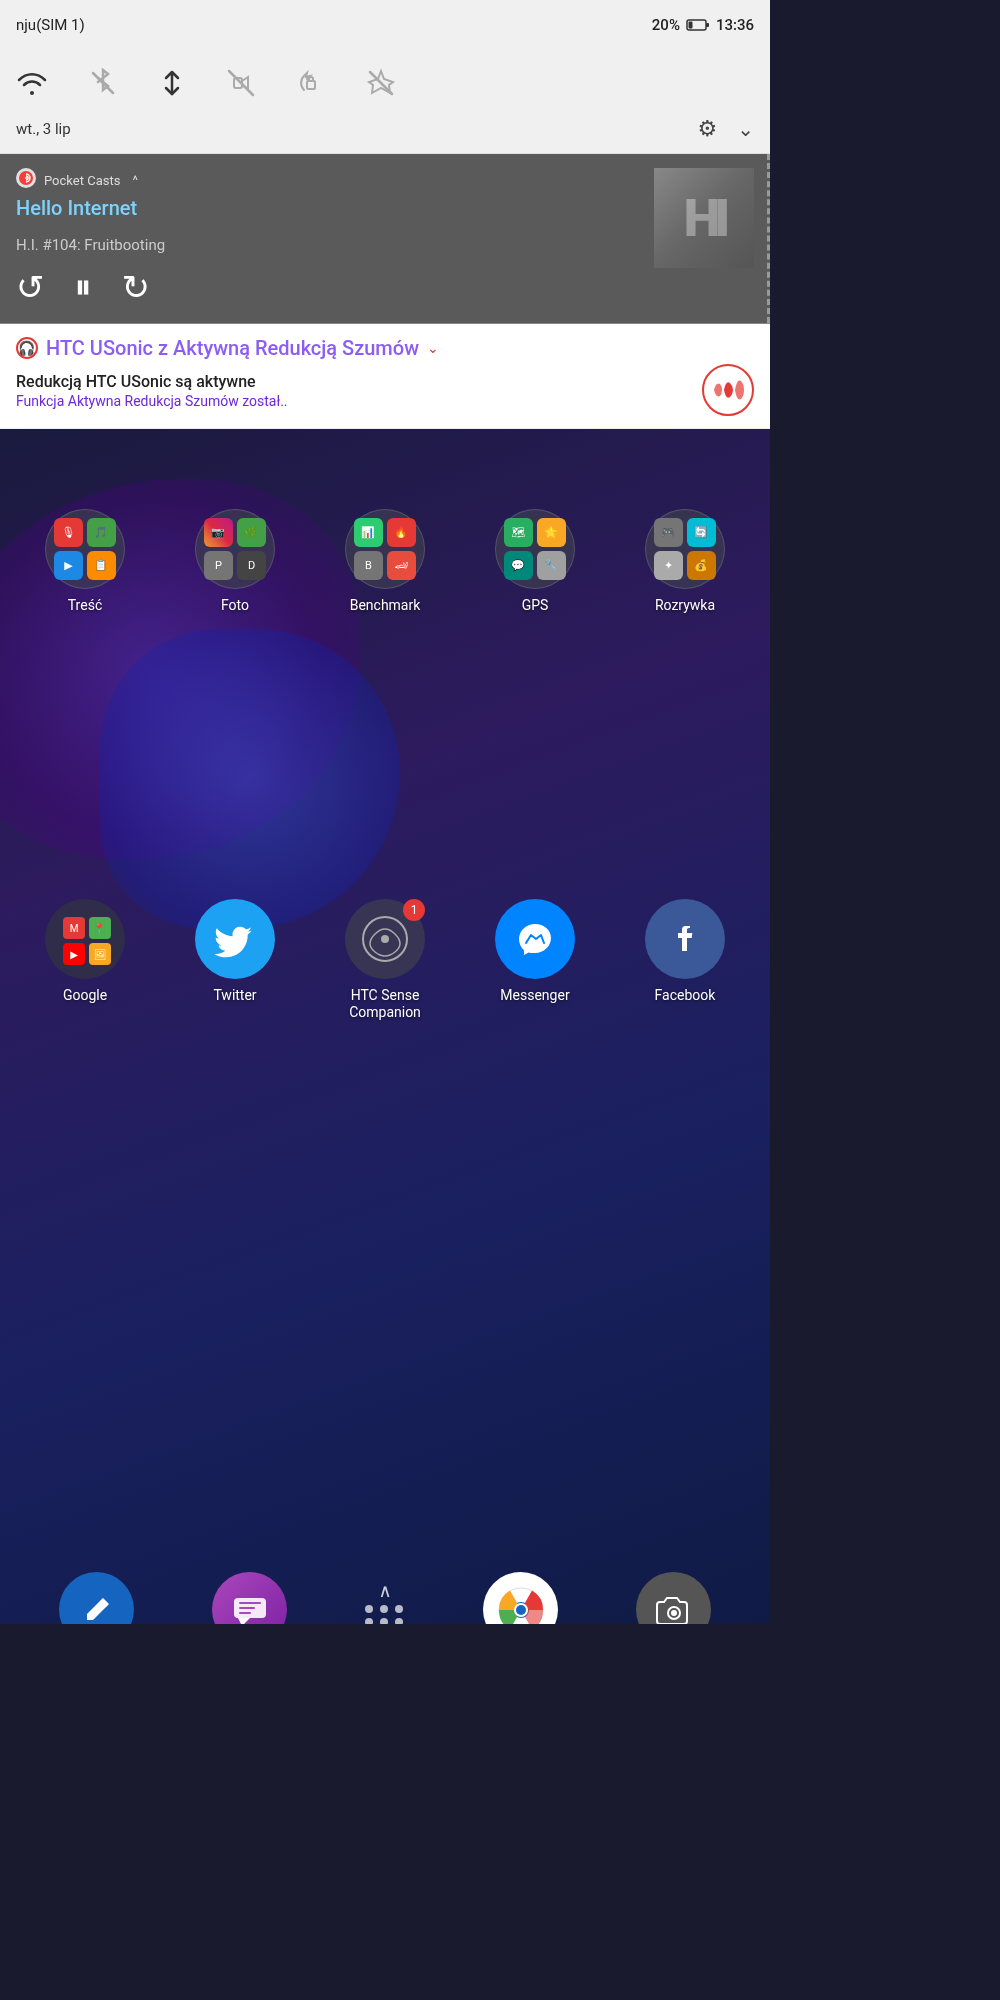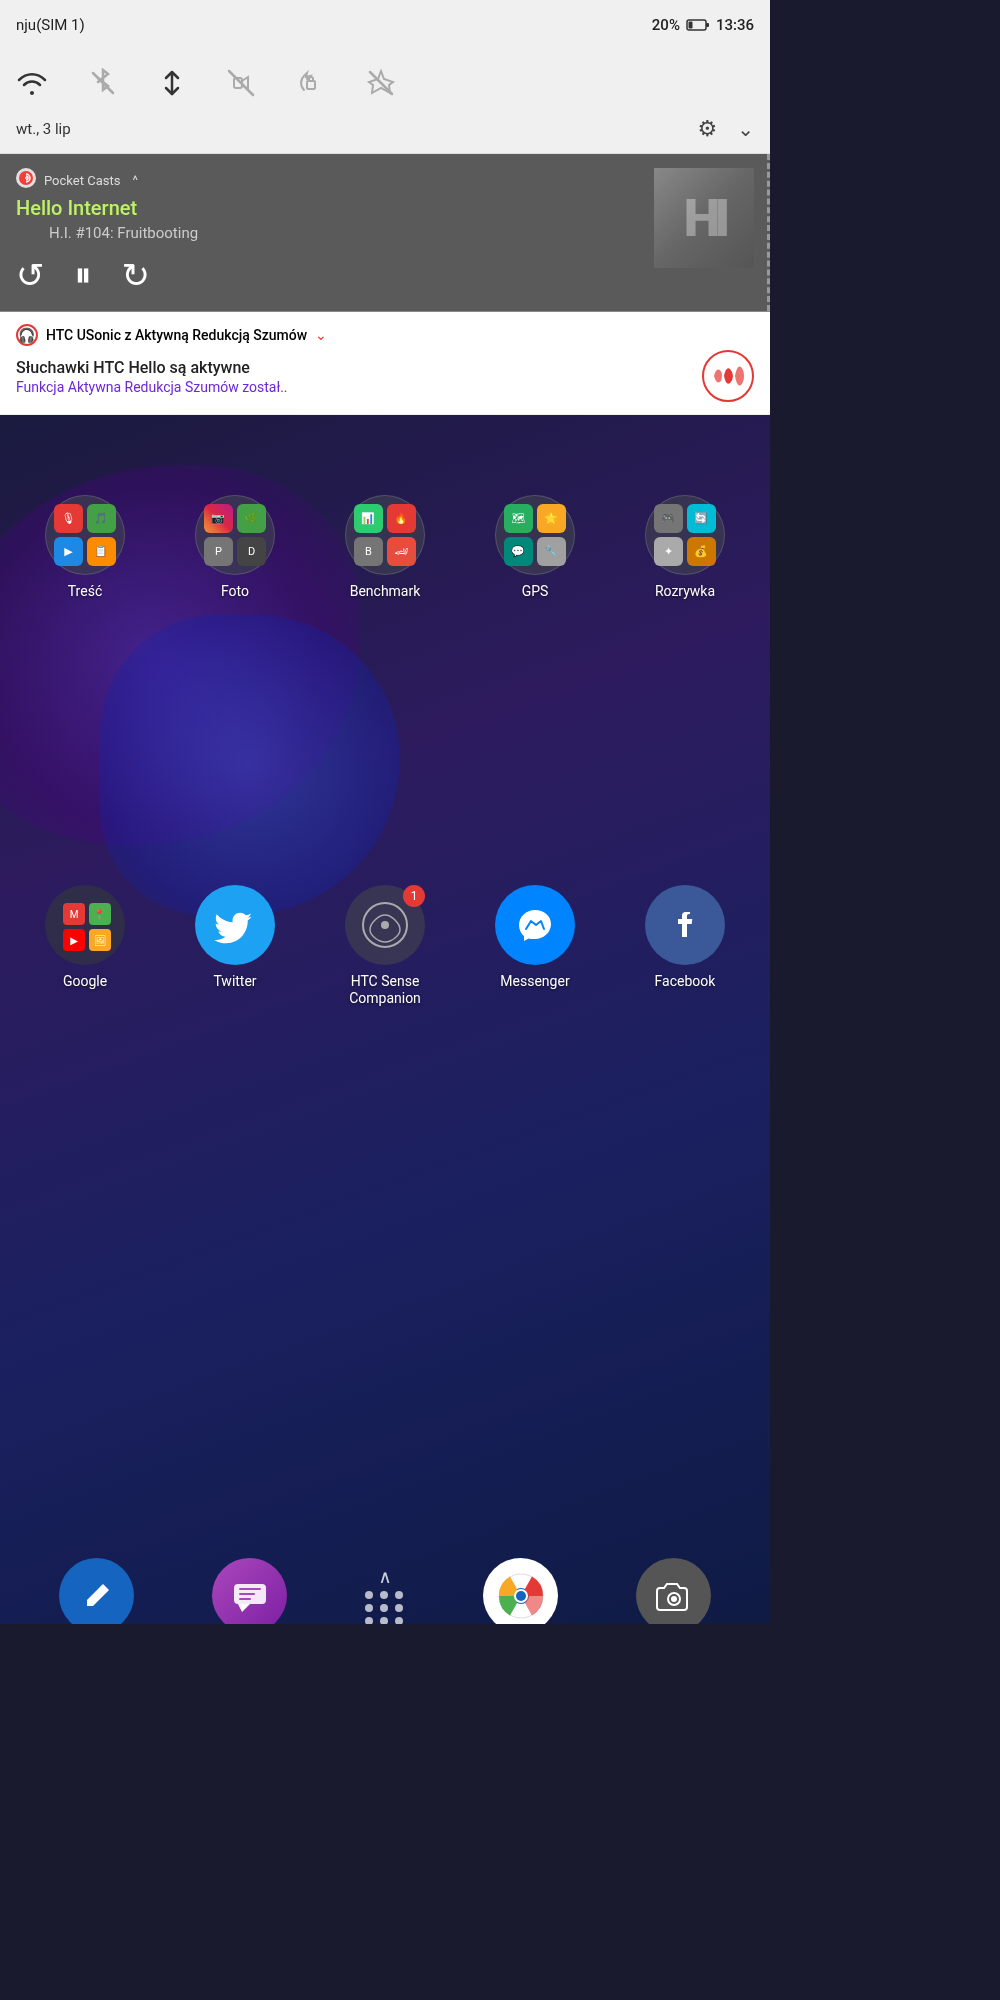--- a/index.html
+++ b/index.html
@@ -101,30 +101,29 @@
     .notif-app-name {
       color: #ddd;
       font-size: 13px;
     }
     .notif-expand {
       color: #ddd;
       font-size: 13px;
       margin-left: 4px;
     }
     .notif-title {
-      color: #bef264;
+      color: #7dd3fc;
       font-size: 20px;
       font-weight: 500;
-      margin-bottom: 4px;
+      margin-bottom: 16px;
     }
     .notif-subtitle {
       color: #ccc;
       font-size: 15px;
       margin-bottom: 12px;
-      margin-left: 33px;
     }
     .notif-controls {
       display: flex;
       align-items: center;
       gap: 30px;
     }
     .ctrl-btn {
       font-size: 32px;
       color: #fff;
       cursor: pointer;
@@ -173,22 +172,22 @@
       height: 22px;
       border: 2px solid #e53935;
       border-radius: 50%;
       display: flex;
       align-items: center;
       justify-content: center;
       color: #e53935;
       font-size: 14px;
     }
     .htc-app-name {
-      color: #000000;
-      font-size: 14px;
+      color: #8b5cf6;
+      font-size: 20px;
       font-weight: 500;
     }
     .htc-chevron {
       color: #e53935;
       font-size: 14px;
     }
     .htc-content {
       display: flex;
       align-items: center;
       justify-content: space-between;
@@ -547,21 +546,21 @@
 </div>
 
 <div class="notification-htc">
   <div class="htc-header">
     <div class="htc-ear-icon">🎧</div>
     <span class="htc-app-name">HTC USonic z Aktywną Redukcją Szumów</span>
     <span class="htc-chevron">⌄</span>
   </div>
   <div class="htc-content">
     <div class="htc-text-block">
-      <div class="htc-title">Słuchawki HTC Hello są aktywne</div>
+      <div class="htc-title">Redukcją HTC USonic są aktywne</div>
       <div class="htc-subtitle">Funkcja Aktywna Redukcja Szumów został..</div>
     </div>
     <div class="htc-badge">
       <svg width="36" height="28" viewBox="0 0 36 28" fill="none">
         <path d="M4 14 Q6 6 10 8 Q12 10 12 14 Q12 18 10 20 Q6 22 4 14Z" fill="#e53935" opacity="0.7"></path>
         <path d="M14 14 Q16 4 20 7 Q23 10 23 14 Q23 18 20 21 Q16 24 14 14Z" fill="#e53935"></path>
         <path d="M25 14 Q27 2 31 5 Q34 8 34 14 Q34 20 31 23 Q27 26 25 14Z" fill="#e53935" opacity="0.7"></path>
       </svg>
     </div>
   </div>

